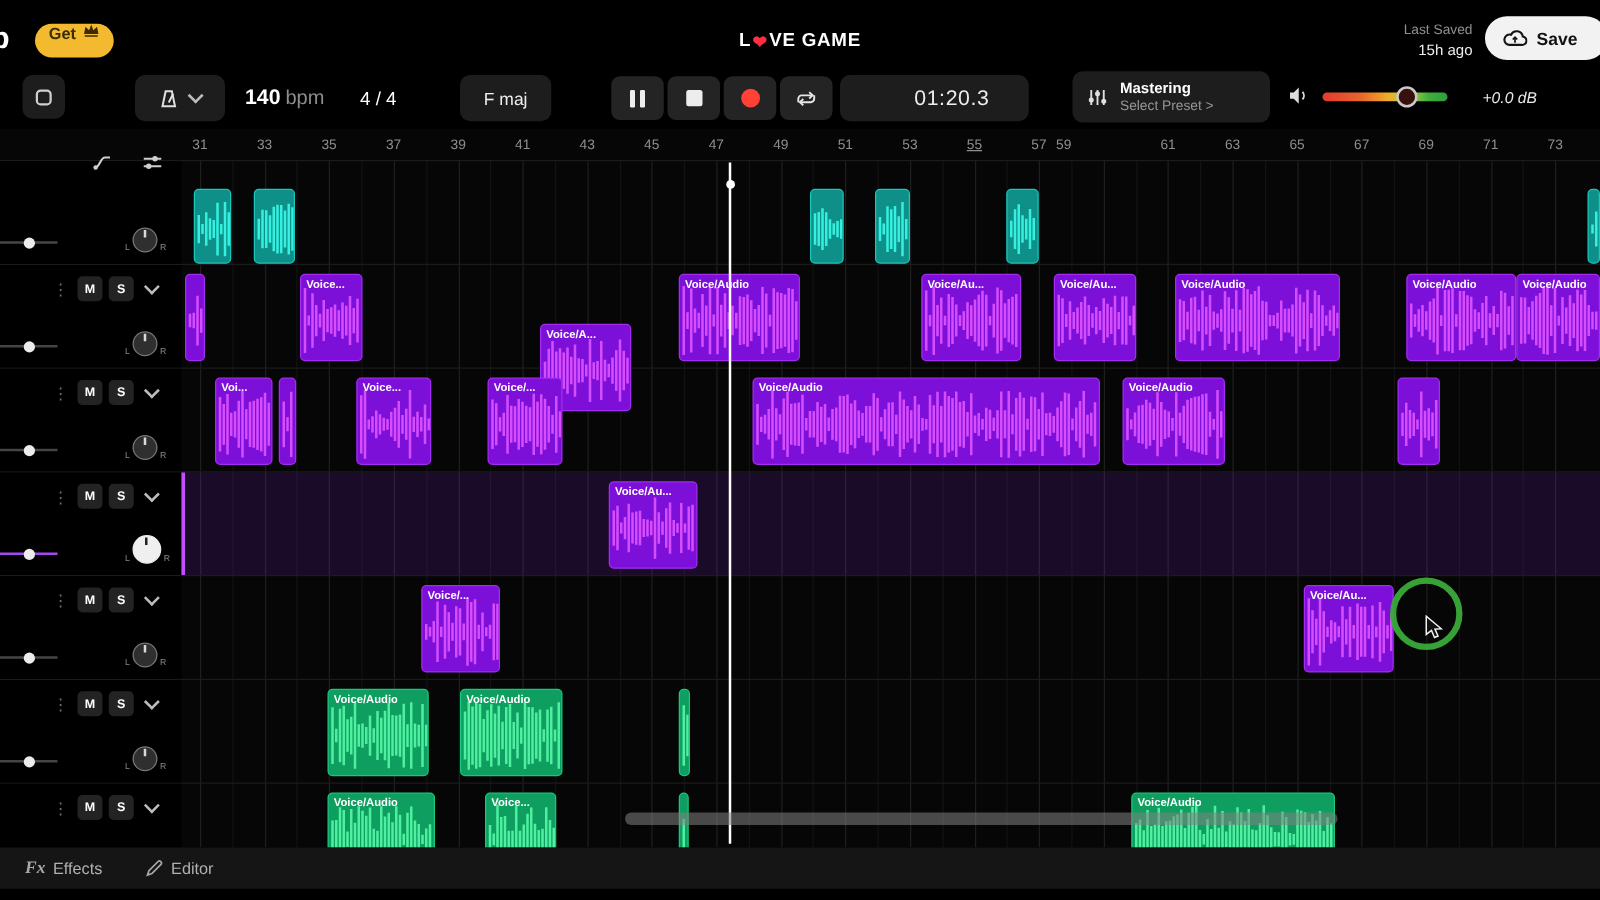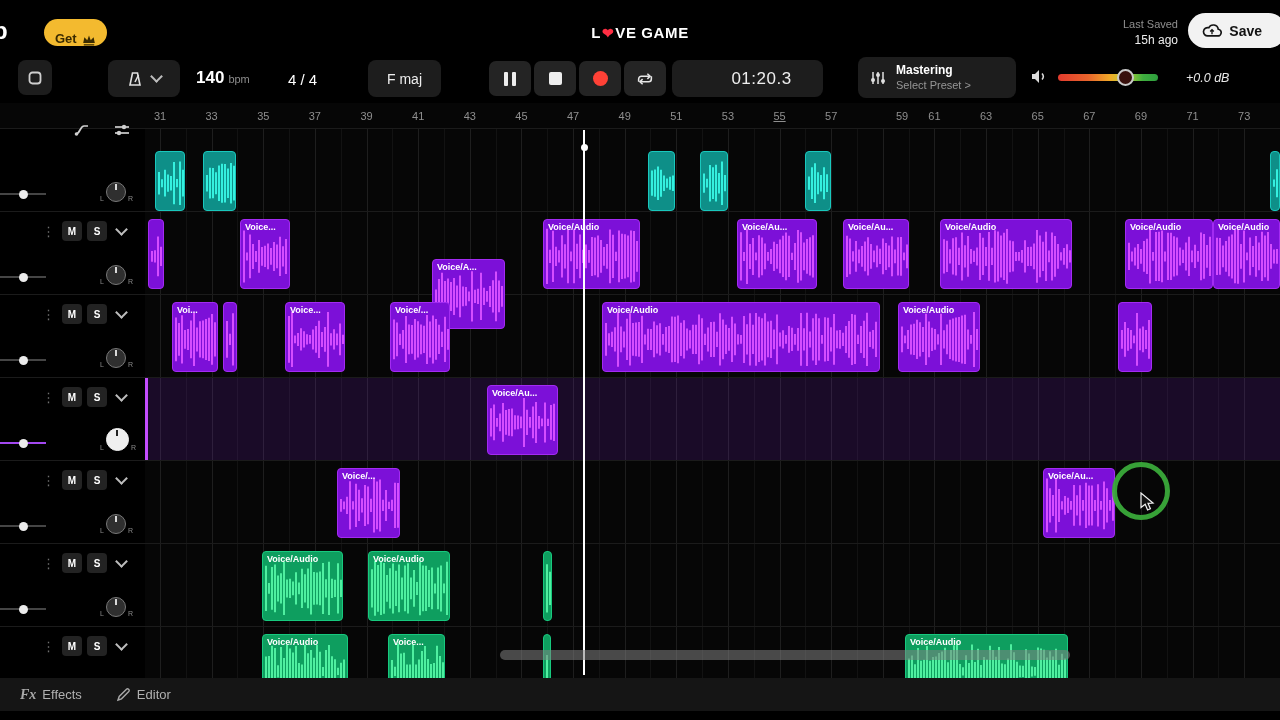--- a/index.html
+++ b/index.html
@@ -3,40 +3,40 @@
 <meta charset="utf-8">
 <style>
   html,body{margin:0;padding:0;background:#000;}
   .app{position:relative;width:1280px;height:720px;background:#000;overflow:hidden;
        font-family:"Liberation Sans",sans-serif;color:#fff;}
   button{font-family:inherit;cursor:pointer;}
 
   
   .topbar{position:absolute;top:0;left:0;right:0;height:52px;background:#000;z-index:20;}
   .logo{position:absolute;left:-7px;top:17px;font-size:24px;font-weight:bold;color:#fff;}
-  .get-btn{position:absolute;left:44px;top:19px;height:27px;padding:0 11px;border:none;border-radius:14px;
-           background:#F3BA2F;color:#3a2b00;font-weight:bold;font-size:13px;display:flex;align-items:flex-end;gap:5px;}
+  .get-btn{position:absolute;left:28px;top:19px;height:27px;padding:0 11px;border:none;border-radius:14px;
+           background:#F3BA2F;color:#3a2b00;font-weight:bold;font-size:13px;display:flex;align-items:flex-start;gap:5px;}
   .title{position:absolute;left:50%;top:24px;transform:translateX(-50%);font-size:15px;font-weight:bold;
          letter-spacing:.6px;display:flex;align-items:center;}
   .heart{color:#ff2e43;margin:0 1px;font-size:14px;}
   .saved{position:absolute;right:102px;top:17px;text-align:right;display:flex;flex-direction:column;line-height:1.4;}
   .saved-l{font-size:11px;color:#8f8f8f;}
   .saved-v{font-size:12px;color:#ededed;}
   .save-btn{position:absolute;right:-6px;top:13px;height:35px;padding:0 24px 0 14px;border:none;border-radius:18px;
             background:#f2f2f2;color:#121212;font-weight:bold;font-size:14px;display:flex;align-items:center;gap:7px;}
 
   
   .transport{position:absolute;top:52px;left:0;right:0;height:51px;background:#000;z-index:20;}
   .tbox{position:absolute;background:#1d1d1d;border-radius:8px;display:flex;align-items:center;justify-content:center;color:#eee;}
   .snap-btn{left:18px;top:8px;width:34px;height:35px;border:none;}
   .metro-dd{left:108px;top:8px;width:72px;height:37px;gap:9px;border:none;}
   .chev{width:7px;height:7px;border-right:2px solid #bdbdbd;border-bottom:2px solid #bdbdbd;
         transform:rotate(45deg);display:inline-block;margin-top:-4px;}
   .bpm{position:absolute;left:196px;top:16px;font-size:17px;font-weight:bold;display:flex;align-items:baseline;gap:4px;}
-  .bpm small{font-size:11px;color:#8d8d8d;font-weight:normal;}
+  .bpm small{font-size:16px;color:#8d8d8d;font-weight:normal;}
   .tsig{position:absolute;left:288px;top:19px;font-size:15px;color:#fff;}
   .keybox{left:368px;top:8px;width:73px;height:37px;font-size:14px;border:none;}
   .tpt-btn{position:absolute;top:9px;width:42px;height:35px;background:#242424;border:none;border-radius:7px;
            display:flex;align-items:center;justify-content:center;gap:4px;}
   .pb{width:4px;height:14px;background:#ededed;border-radius:1px;display:inline-block;}
   .stop-sq{width:13px;height:13px;background:#ededed;border-radius:2px;display:inline-block;}
   .rec-dot{width:15px;height:15px;border-radius:50%;background:#ff4136;display:inline-block;}
   .timebox{left:672px;top:8px;width:123px;height:37px;font-size:17px;letter-spacing:.5px;padding-left:28px;}
   .mastering{left:858px;top:5px;width:158px;height:41px;justify-content:flex-start;gap:10px;padding-left:12px;
              box-sizing:border-box;border:none;text-align:left;}
@@ -259,21 +259,21 @@
         <span class="tick" style="left: 221.52px;">39</span>
         <span class="tick" style="left: 273.15px;">41</span>
         <span class="tick" style="left: 324.78px;">43</span>
         <span class="tick" style="left: 376.41px;">45</span>
         <span class="tick" style="left: 428.04px;">47</span>
         <span class="tick" style="left: 479.67px;">49</span>
         <span class="tick" style="left: 531.3px;">51</span>
         <span class="tick" style="left: 582.93px;">53</span>
         <span class="tick" style="left: 634.56px; text-decoration: underline;">55</span>
         <span class="tick" style="left: 686.19px;">57</span>
-        <span class="tick" style="left: 757px;">59</span>
+        <span class="tick" style="left: 706px;">59</span>
         <span class="tick" style="left: 789.45px;">61</span>
         <span class="tick" style="left: 841.08px;">63</span>
         <span class="tick" style="left: 892.71px;">65</span>
         <span class="tick" style="left: 944.34px;">67</span>
         <span class="tick" style="left: 995.97px;">69</span>
         <span class="tick" style="left: 1047.6px;">71</span>
         <span class="tick" style="left: 1099.23px;">73</span>
       </div>
     <div class="tracks">
         <div class="track" style="top: 25px;">

